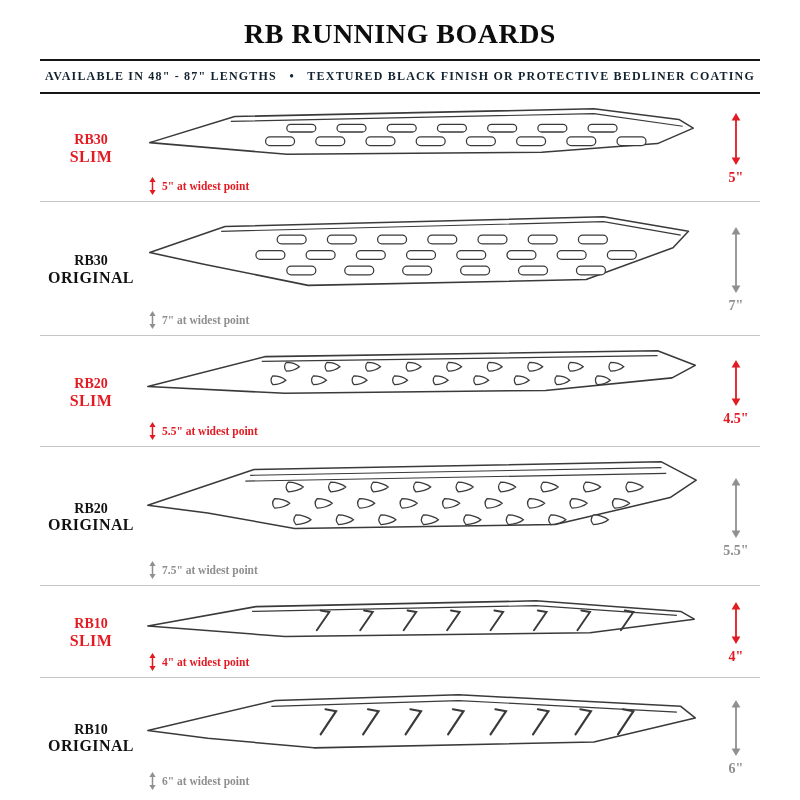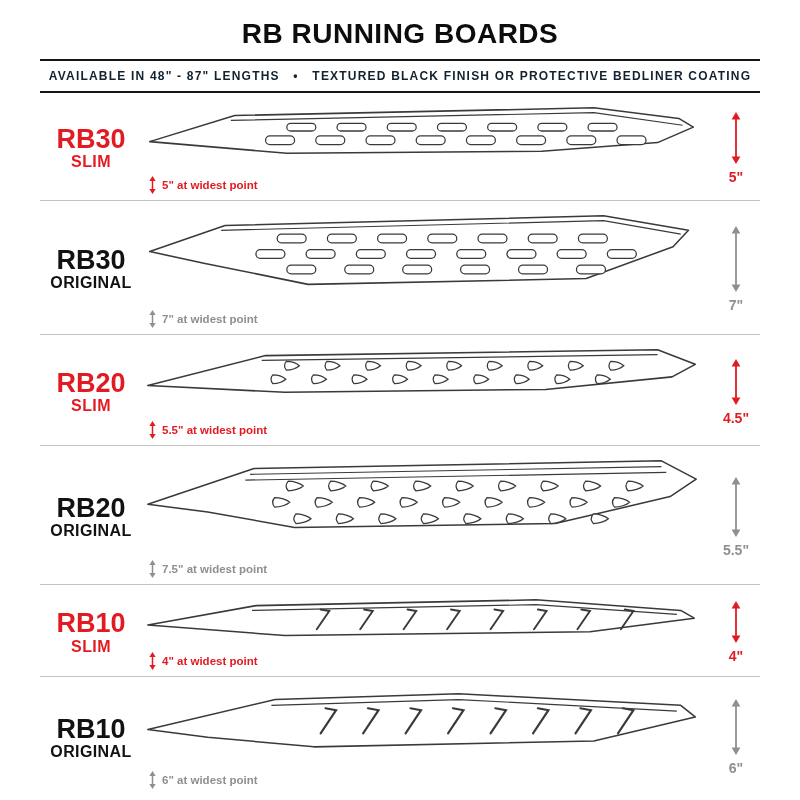--- a/index.html
+++ b/index.html
@@ -6,21 +6,21 @@
     --red:#e21b23; --navy:#13222f; --gray:#8f8f8f; --ink:#111111;
     --line:#3a3a3a; --divider:#c4c4c4;
   }
   *{box-sizing:border-box; margin:0; padding:0;}
   html,body{background:#ffffff;}
   body{
     width:800px; height:800px; overflow:hidden;
     font-family:"Liberation Sans", sans-serif;
     color:var(--ink);
   }
-  .page{padding:18px 40px 0 40px;}
+  .page{padding:18px 40px 0 40px;font-family:Liberation Serif, serif;}
 
   
   .header{text-align:center;}
   .title{
     font-size:28px; font-weight:bold; letter-spacing:.5px; color:#0d0d0d;
   }
   .rule{border:none; border-top:2px solid #161616; margin-top:9px;}
   .subtitle{
     font-size:12px; font-weight:bold; letter-spacing:1.2px;
     color:var(--navy); padding:8px 0;
@@ -28,21 +28,21 @@
   }
   .rule2{border:none; border-top:2px solid #161616;}
 
   
   .board-row{
     display:flex; align-items:center;
     padding:10px 0 6px 0;
   }
   .board-row + .board-row{border-top:1px solid var(--divider);}
   .label{width:102px; flex:0 0 102px; text-align:center;}
-  .model{font-size:27px; font-weight:bold; line-height:1.05;}
+  .model{font-size:14px; font-weight:bold; line-height:1.05;}
   .variant{font-size:16px; font-weight:bold; letter-spacing:.4px;}
   .slim .model, .slim .variant{color:var(--red);}
   .original .model, .original .variant{color:#121212;}
 
   .art{flex:1 1 auto; min-width:0; padding-right:10px;}
   .art svg.board{display:block; width:100%; height:auto;}
   .width-note{
     display:flex; align-items:center; gap:5px;
     font-size:11.5px; font-weight:bold; margin:3px 0 0 6px;
   }

